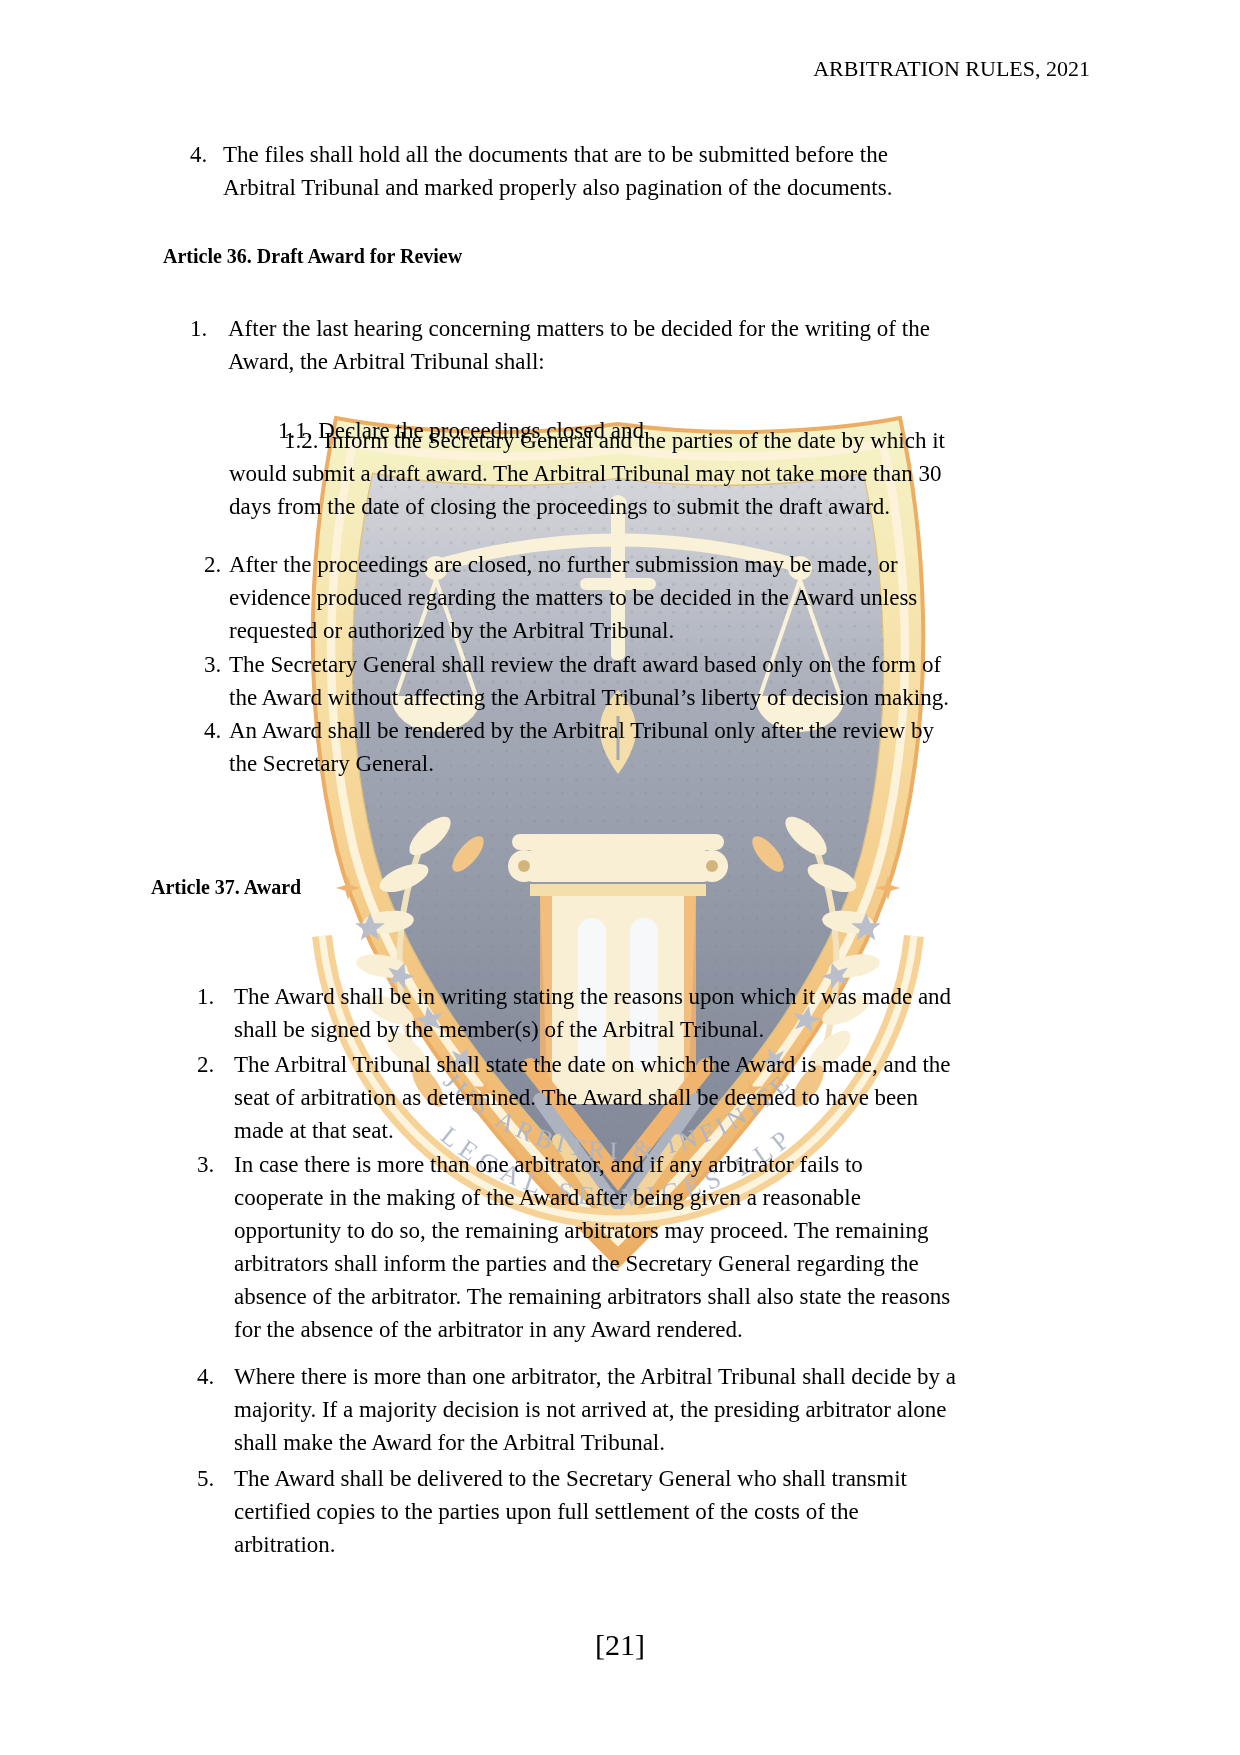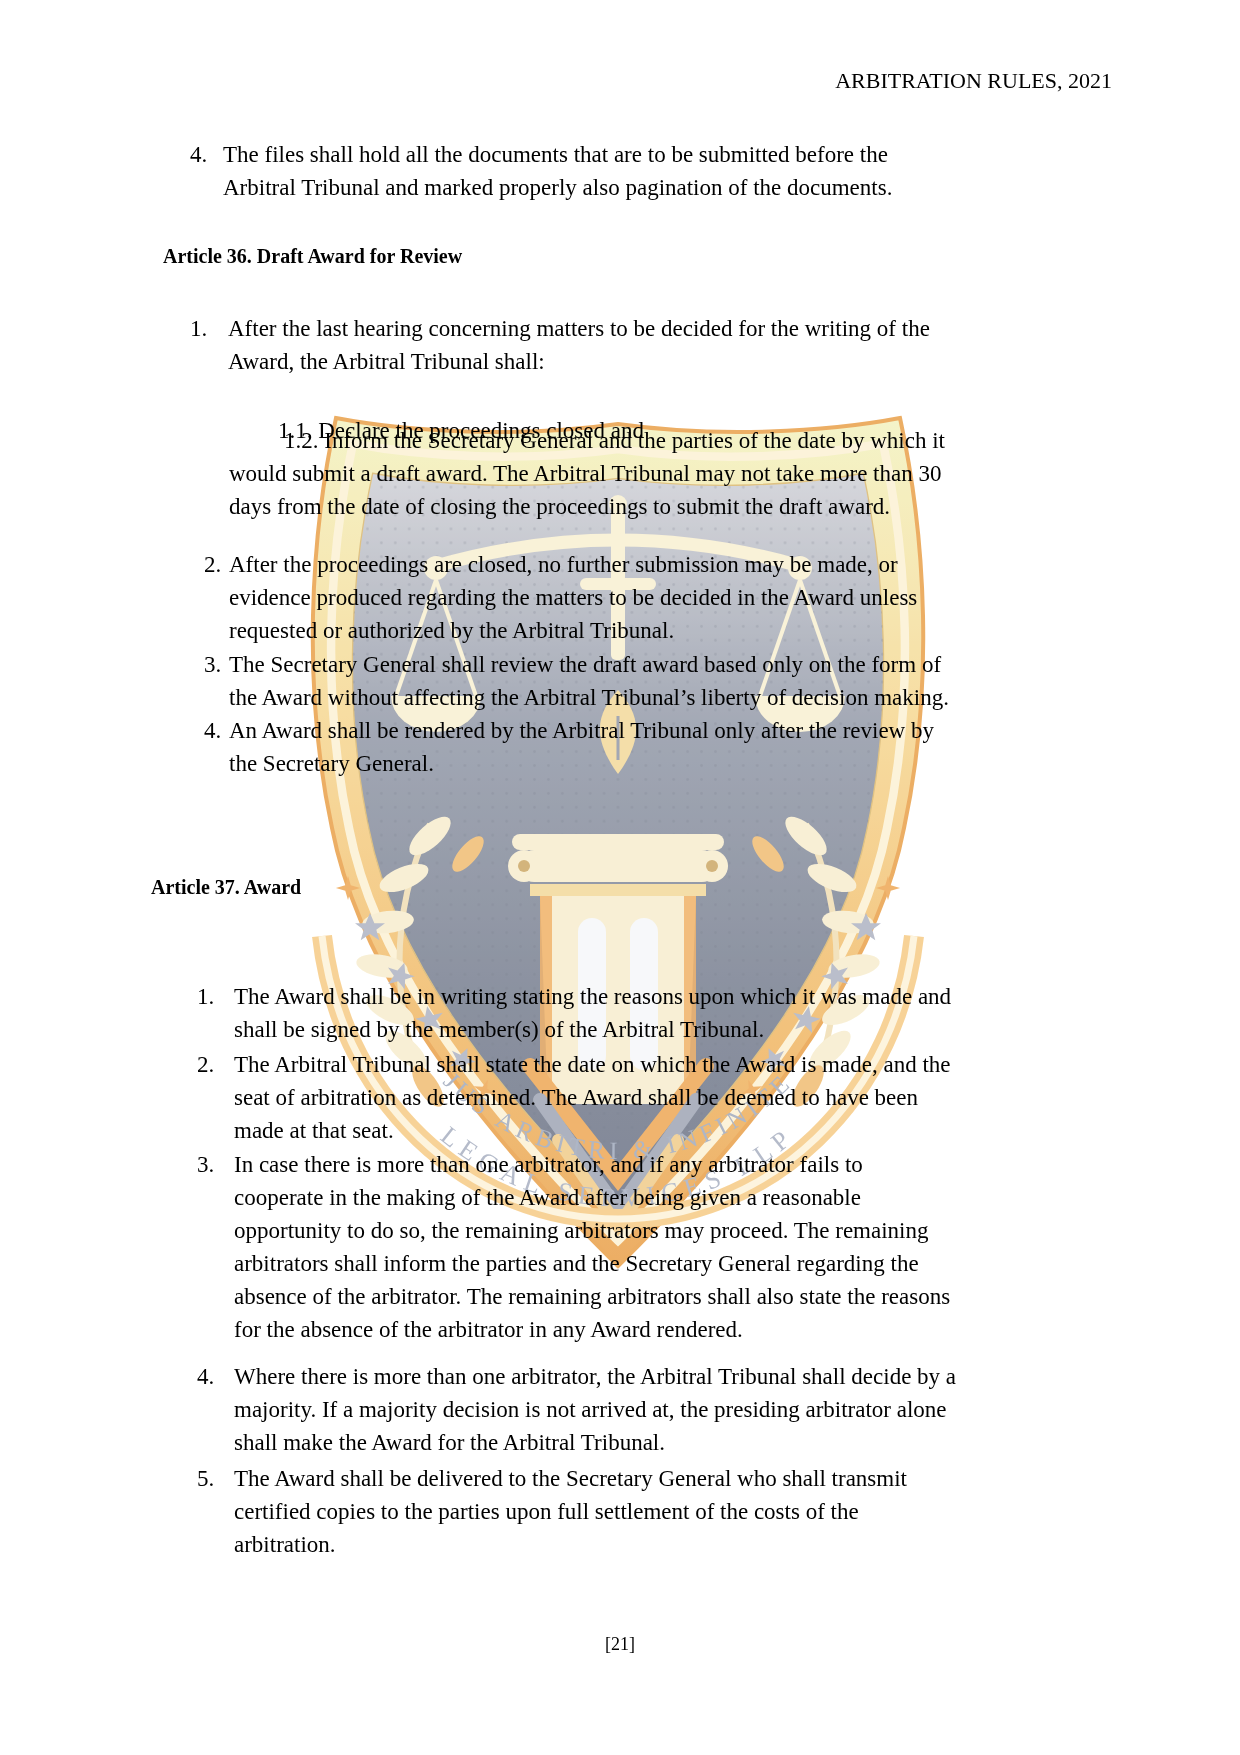--- a/index.html
+++ b/index.html
@@ -2,22 +2,22 @@
 <html><head>
 <meta charset="utf-8">
 <style>
   html,body{margin:0;padding:0;background:#ffffff;}
   .page{
     position:relative;width:1240px;height:1755px;background:#ffffff;overflow:hidden;
     font-family:"Liberation Serif","DejaVu Serif",serif;color:#000;
     font-size:23px;line-height:33px;
   }
   .abs{position:absolute;}
-  .hdr{top:64px;left:0;width:1090px;text-align:right;font-size:22px;padding-left:22px;}
-  .ftr{top:1628px;left:0;width:1240px;text-align:center;font-size:18px;}
+  .hdr{top:52px;left:0;width:1090px;text-align:right;font-size:22px;}
+  .ftr{top:1628px;left:0;width:1240px;text-align:center;font-size:30px;}
   .heading{font-weight:bold;font-size:20px;line-height:33px;}
   .li{display:flex;align-items:flex-start;}
   .num{flex:none;}
   .txt{white-space:pre-line;}
   .sub{white-space:pre-line;text-indent:55px;}
   
   #intro-item   {top:138px;left:190px;width:955px;} #intro-item .num{width:33px;}
   #a36-heading  {top:240px;left:163px;}
   #a36-item1    {top:312px;left:190px;width:955px;} #a36-item1 .num{width:38px;}
   #a36-sub11    {top:378px;left:223px;width:920px;margin-top:36px;}

